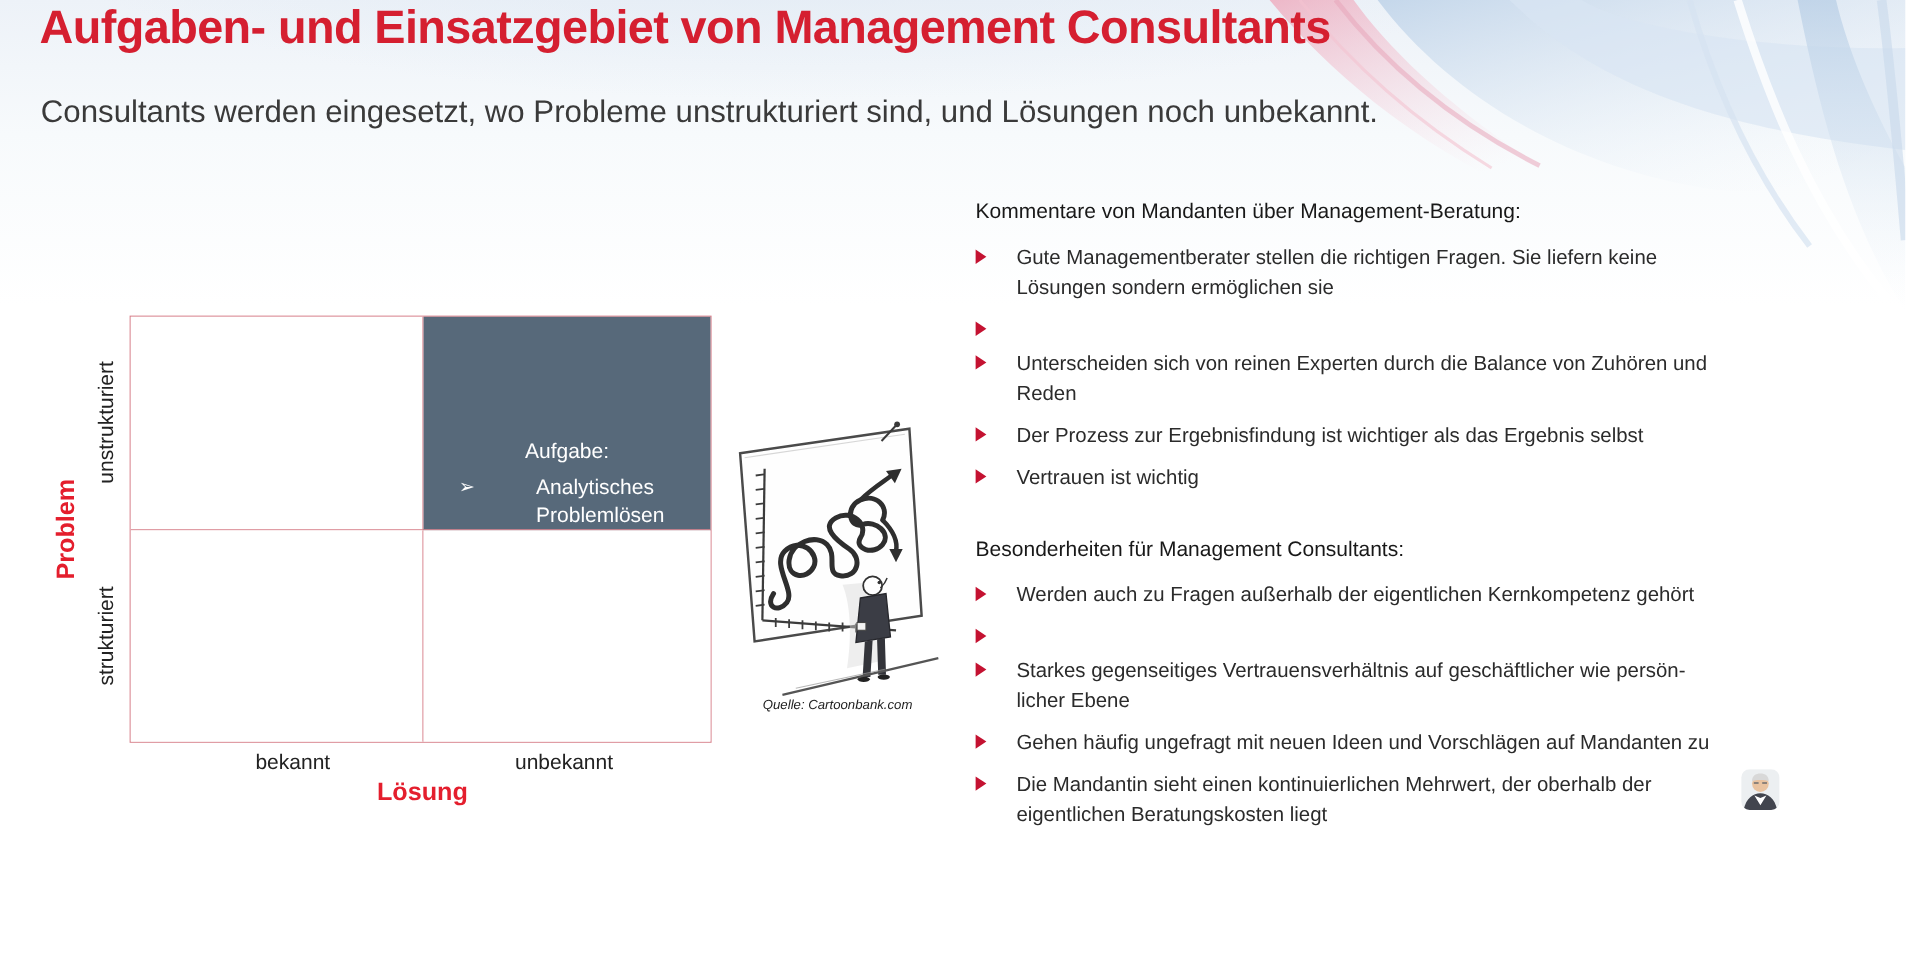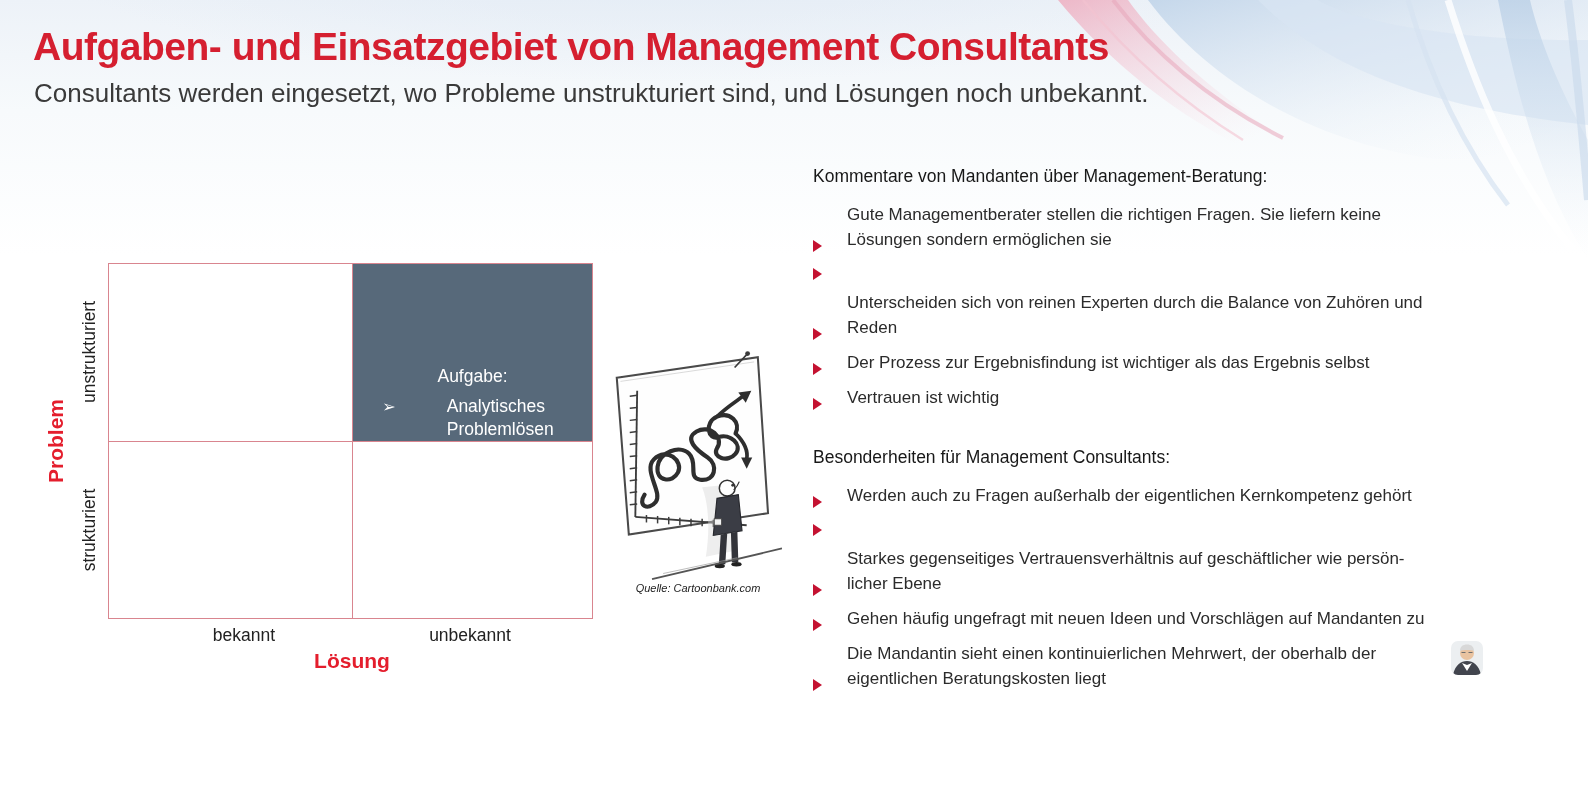--- a/index.html
+++ b/index.html
@@ -13,21 +13,21 @@
   .slide {
     position:relative; width:1588px; height:795px; overflow:hidden;
     background:
       radial-gradient(1100px 280px at 42% -90px, #dfe9f4 0%, rgba(255,255,255,0) 62%),
       linear-gradient(180deg, #edf2f8 0%, #f7fafc 14%, #ffffff 32%);
   }
   .deco { position:absolute; top:0; right:0; width:560px; height:330px; pointer-events:none; }
 
   
   .page-title {
-    position:absolute; left:33px; top:25px;
+    position:absolute; left:33px; top:2px;
     font-size:39px; font-weight:bold; letter-spacing:-0.5px;
     color:#d51f30; white-space:nowrap;
   }
   .page-subtitle {
     position:absolute; left:34px; top:78px;
     font-size:26px; color:#3a3a3a; white-space:nowrap;
   }
 
   
   .matrix-grid {
@@ -64,21 +64,21 @@
   .cartoon svg { display:block; }
   .cartoon figcaption {
     margin-top:2px; font-size:11px; font-style:italic; color:#1d1d1d; text-align:center; white-space:nowrap;
   }
 
   
   .right-col { position:absolute; left:813px; top:166px; width:730px; }
   .section-heading { font-size:17.5px; font-weight:normal; color:#181818; margin-bottom:15px; }
   .section-heading.second { margin-top:37px; }
   ul.bullets { list-style:none; }
-  ul.bullets li { display:flex; margin-bottom:10px;align-items:flex-end; }
+  ul.bullets li { display:flex; margin-bottom:10px; }
   .tri {
     flex:0 0 auto; width:0; height:0; margin-top:6px;
     border-top:6px solid transparent; border-bottom:6px solid transparent;
     border-left:9px solid #c41231;
   }
   .bullet-text { margin-left:25px; font-size:17px; line-height:25px; color:#2b2b2b; white-space:pre-line; }
 
   
   .avatar { position:absolute; left:1451px; top:641px; width:32px; height:34px; }
 </style>

